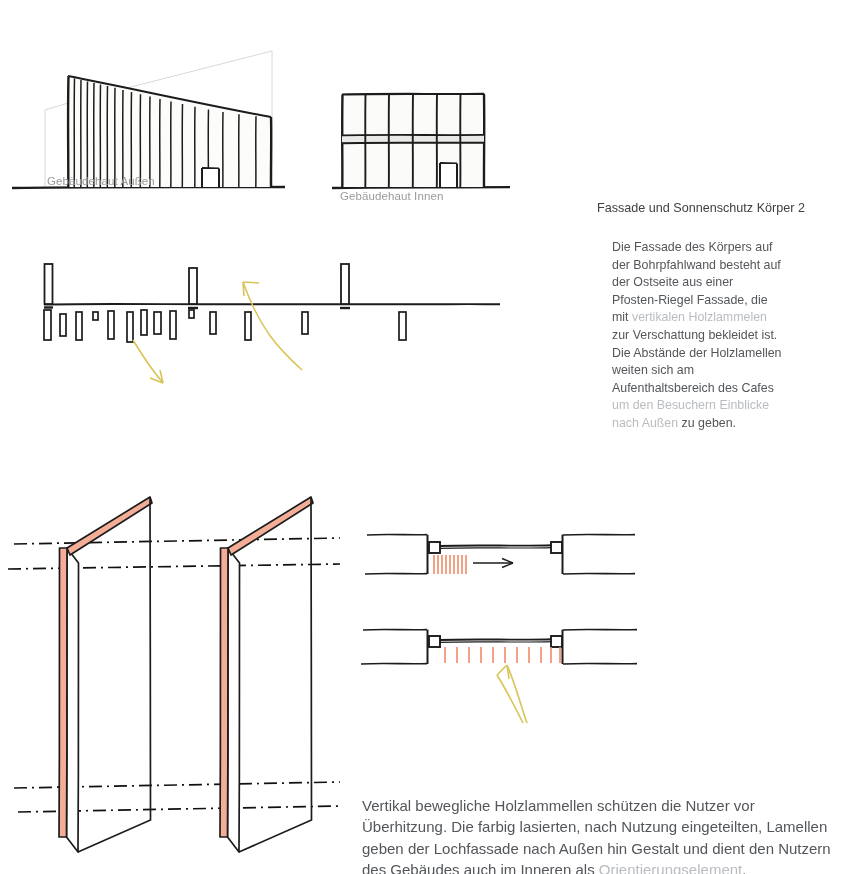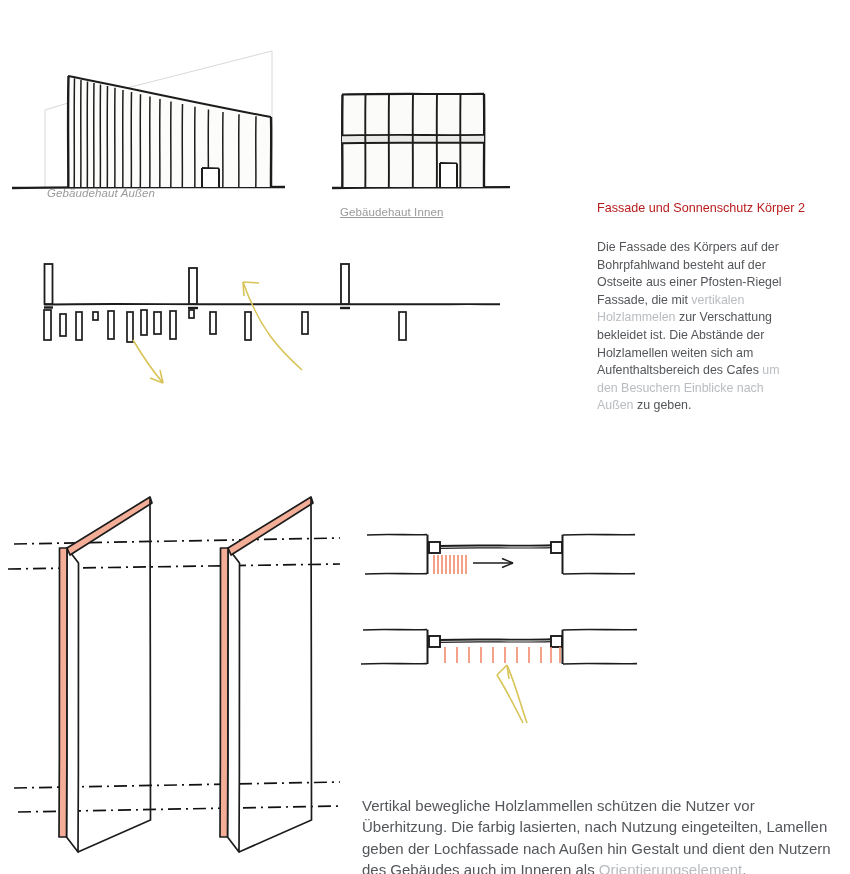--- a/index.html
+++ b/index.html
@@ -26,31 +26,31 @@
   }
 
   
   .side-col{
     position:absolute;
     left:597px; top:200px;
     width:200px;
   }
   .side-head{
     font-size:12.6px;
-    color:#b91c1c;
+    color:#404040;
     line-height:1.35;
     margin:0 0 22px 0;
     font-weight:400;
     white-space:nowrap;
   }
   .side-body{
     font-size:12.4px;
     line-height:1.42;
     color:#53565a;
-    margin:0;
+    margin:15px;
   }
   .hl{color:#b9bcc0;}
 
   
   .bottom-text{
     position:absolute;
     left:362px; top:780px;
     width:480px;
     font-size:15px;
     line-height:1.43;
@@ -118,21 +118,21 @@
 
       <g>
         <path class="ink" stroke-width="2" d="M202 150 L202 169"></path>
         <path class="ink" stroke-width="2" d="M202 150 L219 150.4"></path>
         <path class="ink" stroke-width="2" d="M219 150.4 L219 169"></path>
         <rect x="203" y="151" width="15" height="18" fill="#ffffff" stroke="none"></rect>
       </g>
     </svg>
   </div>
 
-  <div class="caption abs" style="left:47px;top:187px;font-style:italic;">Gebäudehaut Außen</div>
+  <div class="caption abs" style="left:47px;top:175px;">Gebäudehaut Außen</div>
 
   <div class="abs" style="left:330px;top:18px;">
     <svg width="250" height="178" viewBox="0 0 250 178" aria-label="Gebäudehaut Innen">
 
       <path class="ink" stroke-width="2.3" d="M2 170 C50 168.8 120 169.6 180 169.2"></path>
 
       <rect x="12" y="76" width="142" height="93" class="glass"></rect>
 
       <path class="ink" stroke-width="2.2" d="M12 76.5 C60 75.4 110 76.4 154 75.8"></path>
       <path class="ink" stroke-width="2.4" d="M12.5 76.5 C11.8 110 12.6 145 12.3 169"></path>
@@ -152,21 +152,21 @@
 
       <g>
         <path class="ink" stroke-width="2" d="M110 145 L110 169"></path>
         <path class="ink" stroke-width="2" d="M110 145 L127 145.4"></path>
         <path class="ink" stroke-width="2" d="M127 145.4 L127 169"></path>
         <rect x="111" y="146" width="15" height="23" fill="#ffffff" stroke="none"></rect>
       </g>
     </svg>
   </div>
 
-  <div class="caption abs" style="left:340px;top:206px;text-decoration:underline;">Gebäudehaut Innen</div>
+  <div class="caption abs" style="left:340px;top:190px;">Gebäudehaut Innen</div>
 
   <div class="abs" style="left:30px;top:250px;">
     <svg width="480" height="140" viewBox="0 0 480 140" aria-label="Horizontalschnitt Fassade mit Lamellen">
 
       <path class="ink" stroke-width="1.9" d="M14 54.5 C80 53.2 150 54.6 200 54.2 C270 53.6 340 54.8 420 54.2 C445 54 460 54.3 470 54.2"></path>
 
       <g>
         <rect x="14.5" y="14" width="8" height="40" fill="#ffffff" stroke="#1c1c1c" stroke-width="1.8"></rect>
         <rect x="159" y="18" width="8" height="36" fill="#ffffff" stroke="#1c1c1c" stroke-width="1.8"></rect>
         <rect x="311" y="14" width="8" height="40" fill="#ffffff" stroke="#1c1c1c" stroke-width="1.8"></rect>

